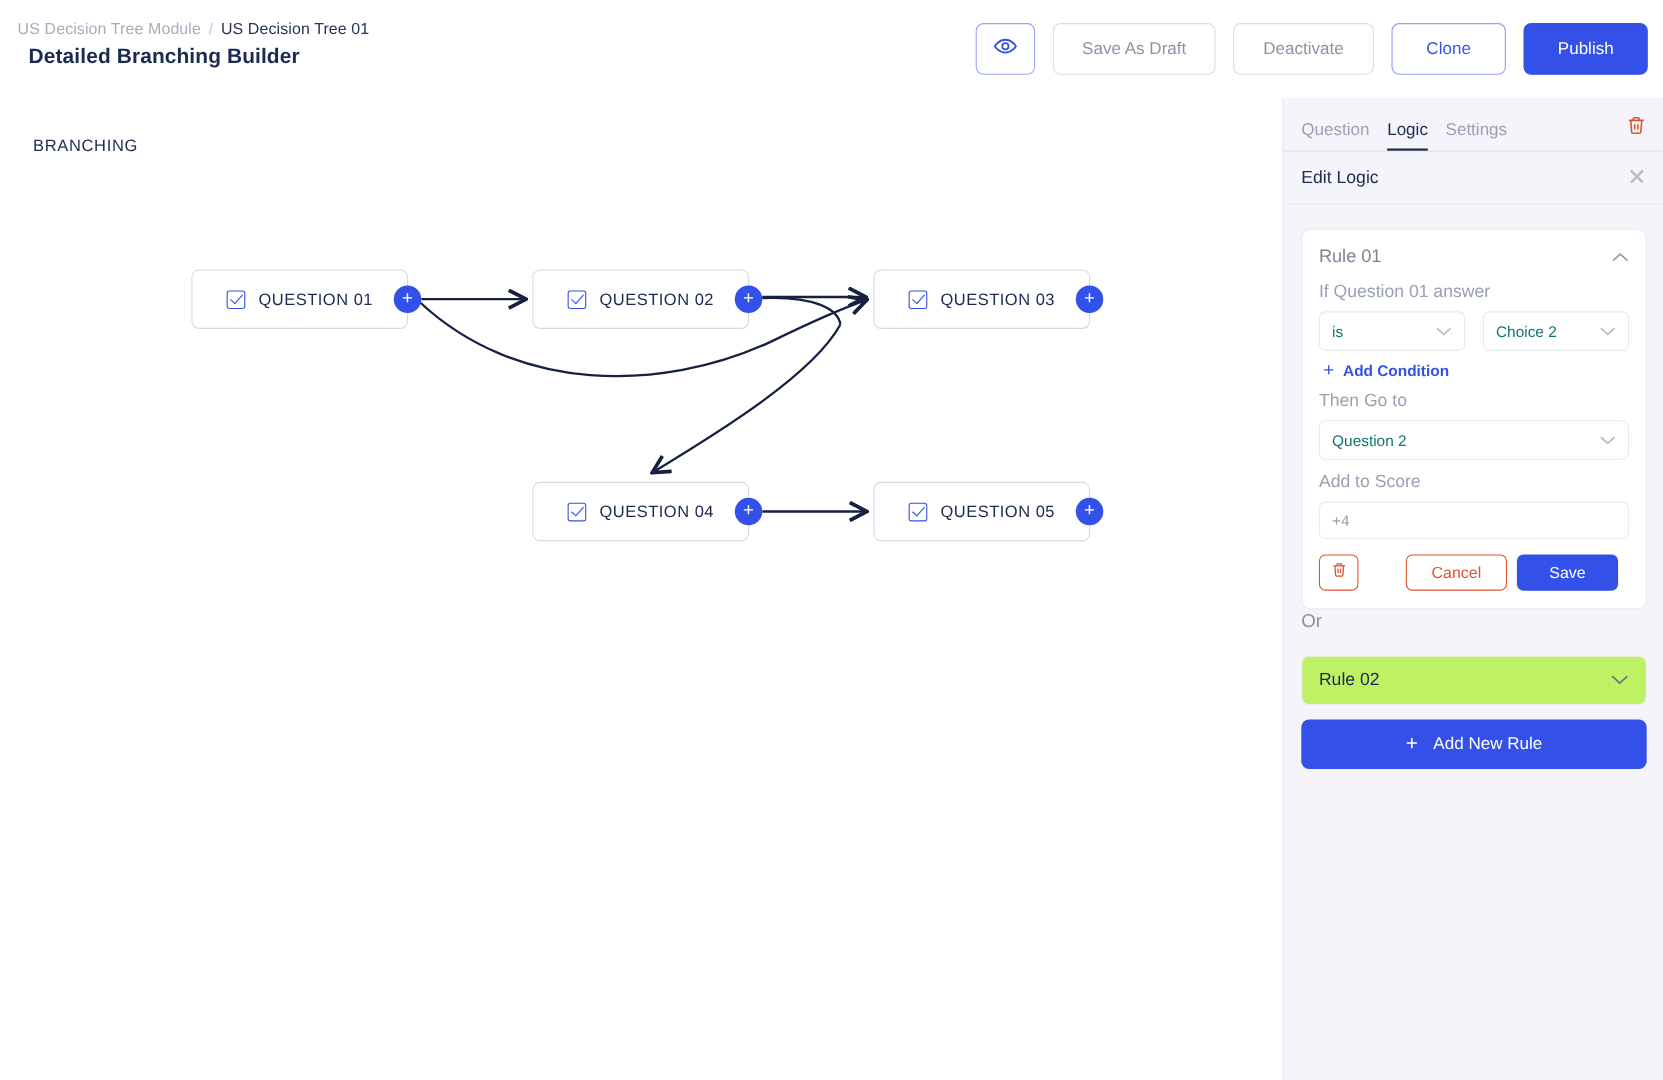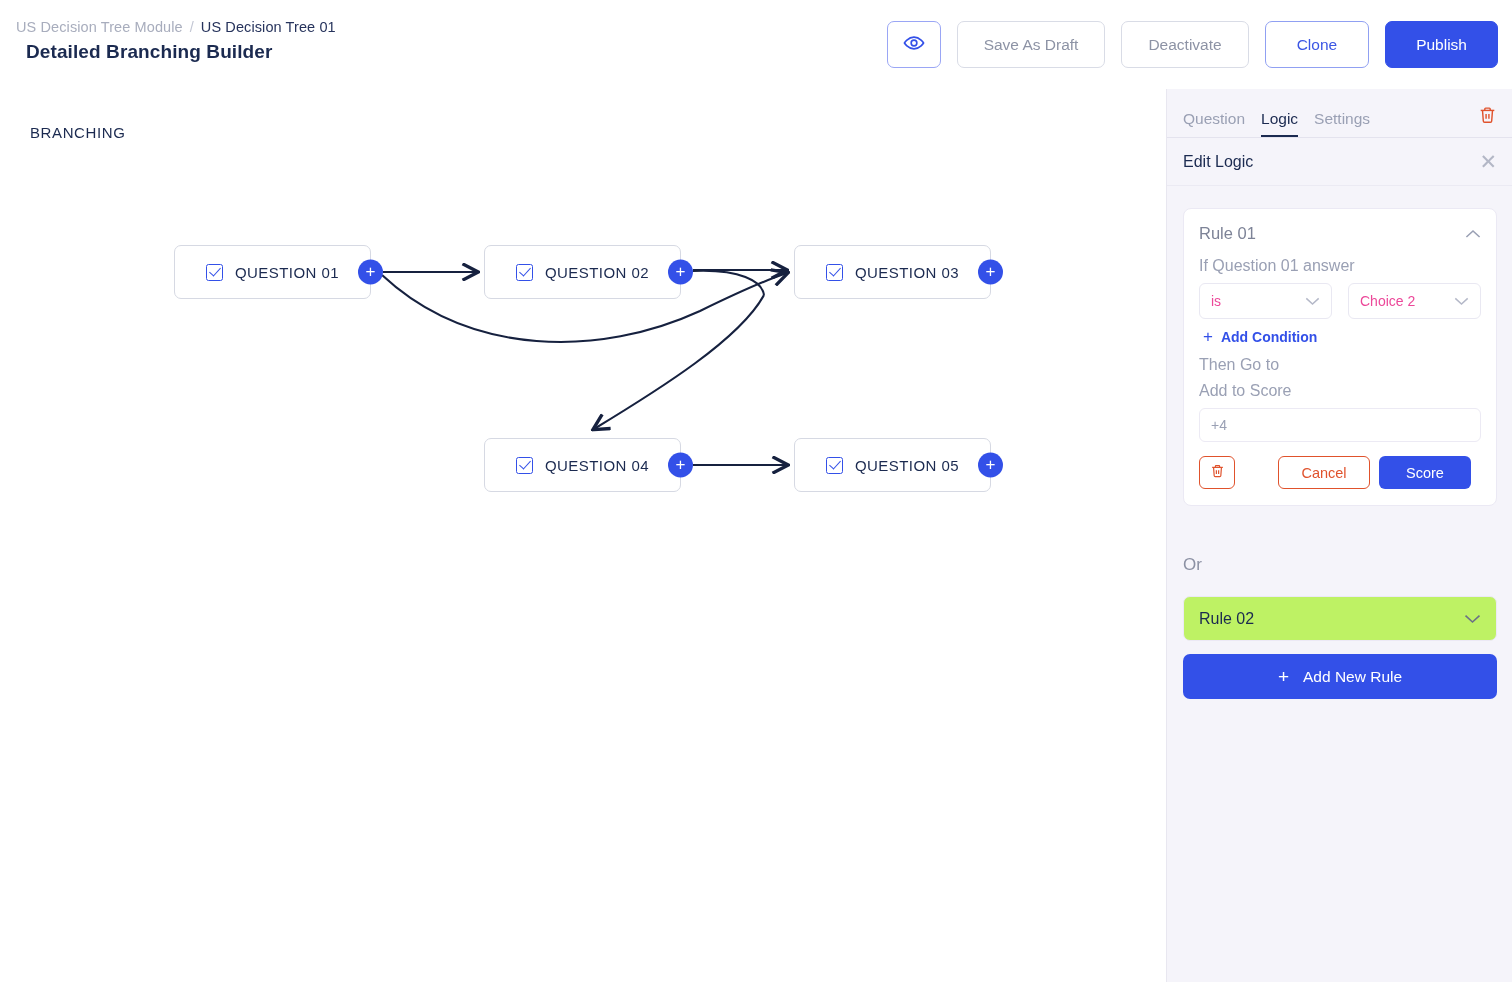--- a/index.html
+++ b/index.html
@@ -131,21 +131,21 @@
     display: flex; align-items: center; justify-content: space-between;
     margin-bottom: 14px;
   }
   .rule-card-head .rule-name { font-size: 16.5px; color: #7d8397; }
   .chev { cursor: pointer; display: flex; }
   .field-label { font-size: 16px; color: #9aa0b4; margin-bottom: 8px; }
   .selects-row { display: flex; gap: 16px; margin-bottom: 8px; }
   .select {
     height: 36px; border: 1px solid #e9e8f2; border-radius: 6px; background: #fff;
     display: flex; align-items: center; justify-content: space-between;
-    padding: 0 11px; font-size: 14px; color: #ec4899; cursor: pointer;
+    padding: 0 11px; font-size: 14px; color: #0f766e; cursor: pointer;
   }
   .select.half { width: 135px; }
   .select.full { width: 100%; }
   .add-condition {
     display: flex; align-items: center; gap: 8px;
     font-size: 14px; color: #3350e8; cursor: pointer;
     margin: 9px 0 11px 4px; font-weight: 600;
   }
   .add-condition .plus-sign { font-size: 17px; font-weight: 400; line-height: 1; }
   .score-input {
@@ -336,39 +336,47 @@
           </span>
         </div>
       </div>
 
       <div class="add-condition">
         <span class="plus-sign">+</span>
         <span>Add Condition</span>
       </div>
 
       <div class="field-label">Then Go to</div>
+      <div class="select full" style="margin-bottom:12px;">
+        <span>Question 2</span>
+        <span>
+          <svg width="15" height="9" viewBox="0 0 15 9" fill="none" stroke="#b4b8c8" stroke-width="1.5">
+            <path d="M1.3 1.4 L7.5 7 L13.7 1.4"></path>
+          </svg>
+        </span>
+      </div>
 
       <div class="field-label">Add to Score</div>
       <div class="score-input">
         <span>+4</span>
       </div>
 
       <div class="rule-actions">
         <div class="btn-trash-sm">
           <span>
             <svg width="15" height="16" viewBox="0 0 24 24" fill="none" stroke="#e0522c" stroke-width="1.9">
               <path d="M3.4 6.2h17.2"></path>
               <path d="M8.6 6.2V4.3a1 1 0 0 1 1-1h4.8a1 1 0 0 1 1 1v1.9"></path>
               <path d="M5.7 6.2l1 13.4a1.6 1.6 0 0 0 1.6 1.5h7.4a1.6 1.6 0 0 0 1.6-1.5l1-13.4"></path>
               <path d="M10.2 10.6v6.2M13.8 10.6v6.2"></path>
             </svg>
           </span>
         </div>
         <div class="btn-cancel">Cancel</div>
-        <div class="btn-save">Score</div>
+        <div class="btn-save">Save</div>
       </div>
     </div>
 
     <div class="or-label">Or</div>
 
     <div class="rule02">
       <span class="name">Rule 02</span>
       <span>
         <svg width="17" height="10" viewBox="0 0 17 10" fill="none" stroke="#6b7186" stroke-width="1.6">
           <path d="M1.5 1.6 L8.5 8 L15.5 1.6"></path>

